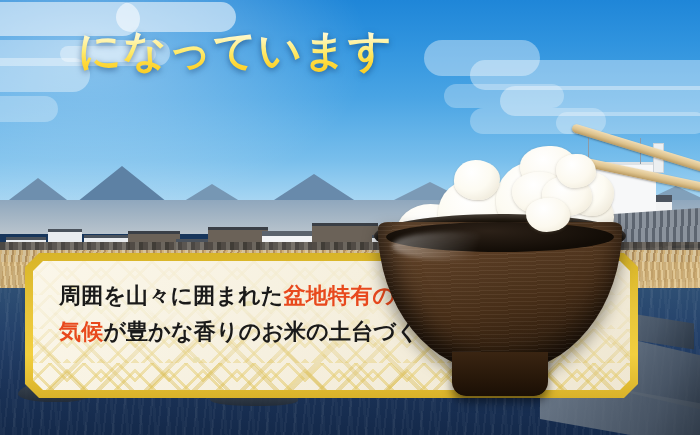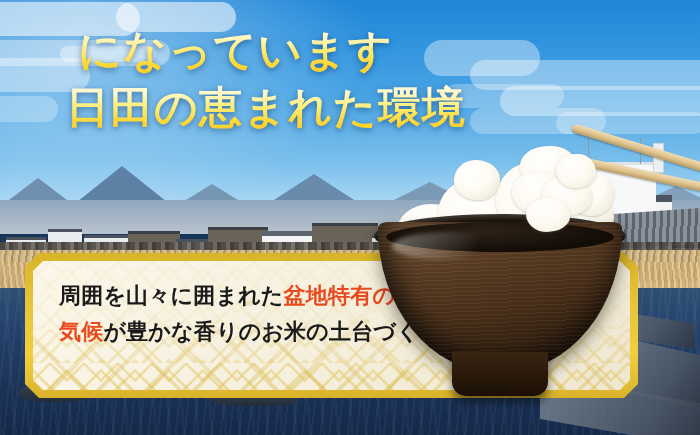--- a/index.html
+++ b/index.html
@@ -450,21 +450,20 @@
 
     <div class="rock" style="left:18px;  top:244px; width:72px; height:20px;"></div>
     <div class="rock" style="left:210px; top:252px; width:88px; height:16px;"></div>
     <div class="stoneplate" style="left:574px; top:176px; width:120px; height:26px; transform:skewY(9deg);"></div>
     <div class="stoneplate" style="left:596px; top:206px; width:110px; height:54px; transform:skewY(13deg);"></div>
     <div class="stoneplate" style="left:540px; top:252px; width:170px; height:44px; transform:skewY(10deg);"></div>
   </div>
 
   <div class="title">
     <div class="title-line">になっています</div><br>
-    <div class="title-line l2">日田の恵まれた環境</div>
   </div>
 
   <div class="panel">
     <div class="panel-inner">
       <div class="saya"></div>
       <div class="saya2"></div>
       <div class="grainspeck" style="left:36px;  top:24px; width:7px; height:5px;"></div>
       <div class="grainspeck" style="left:212px; top:40px; width:8px; height:5px;"></div>
       <div class="grainspeck" style="left:330px; top:58px; width:7px; height:5px;"></div>
       <div class="grainspeck" style="left:404px; top:16px; width:6px; height:4px;"></div>

